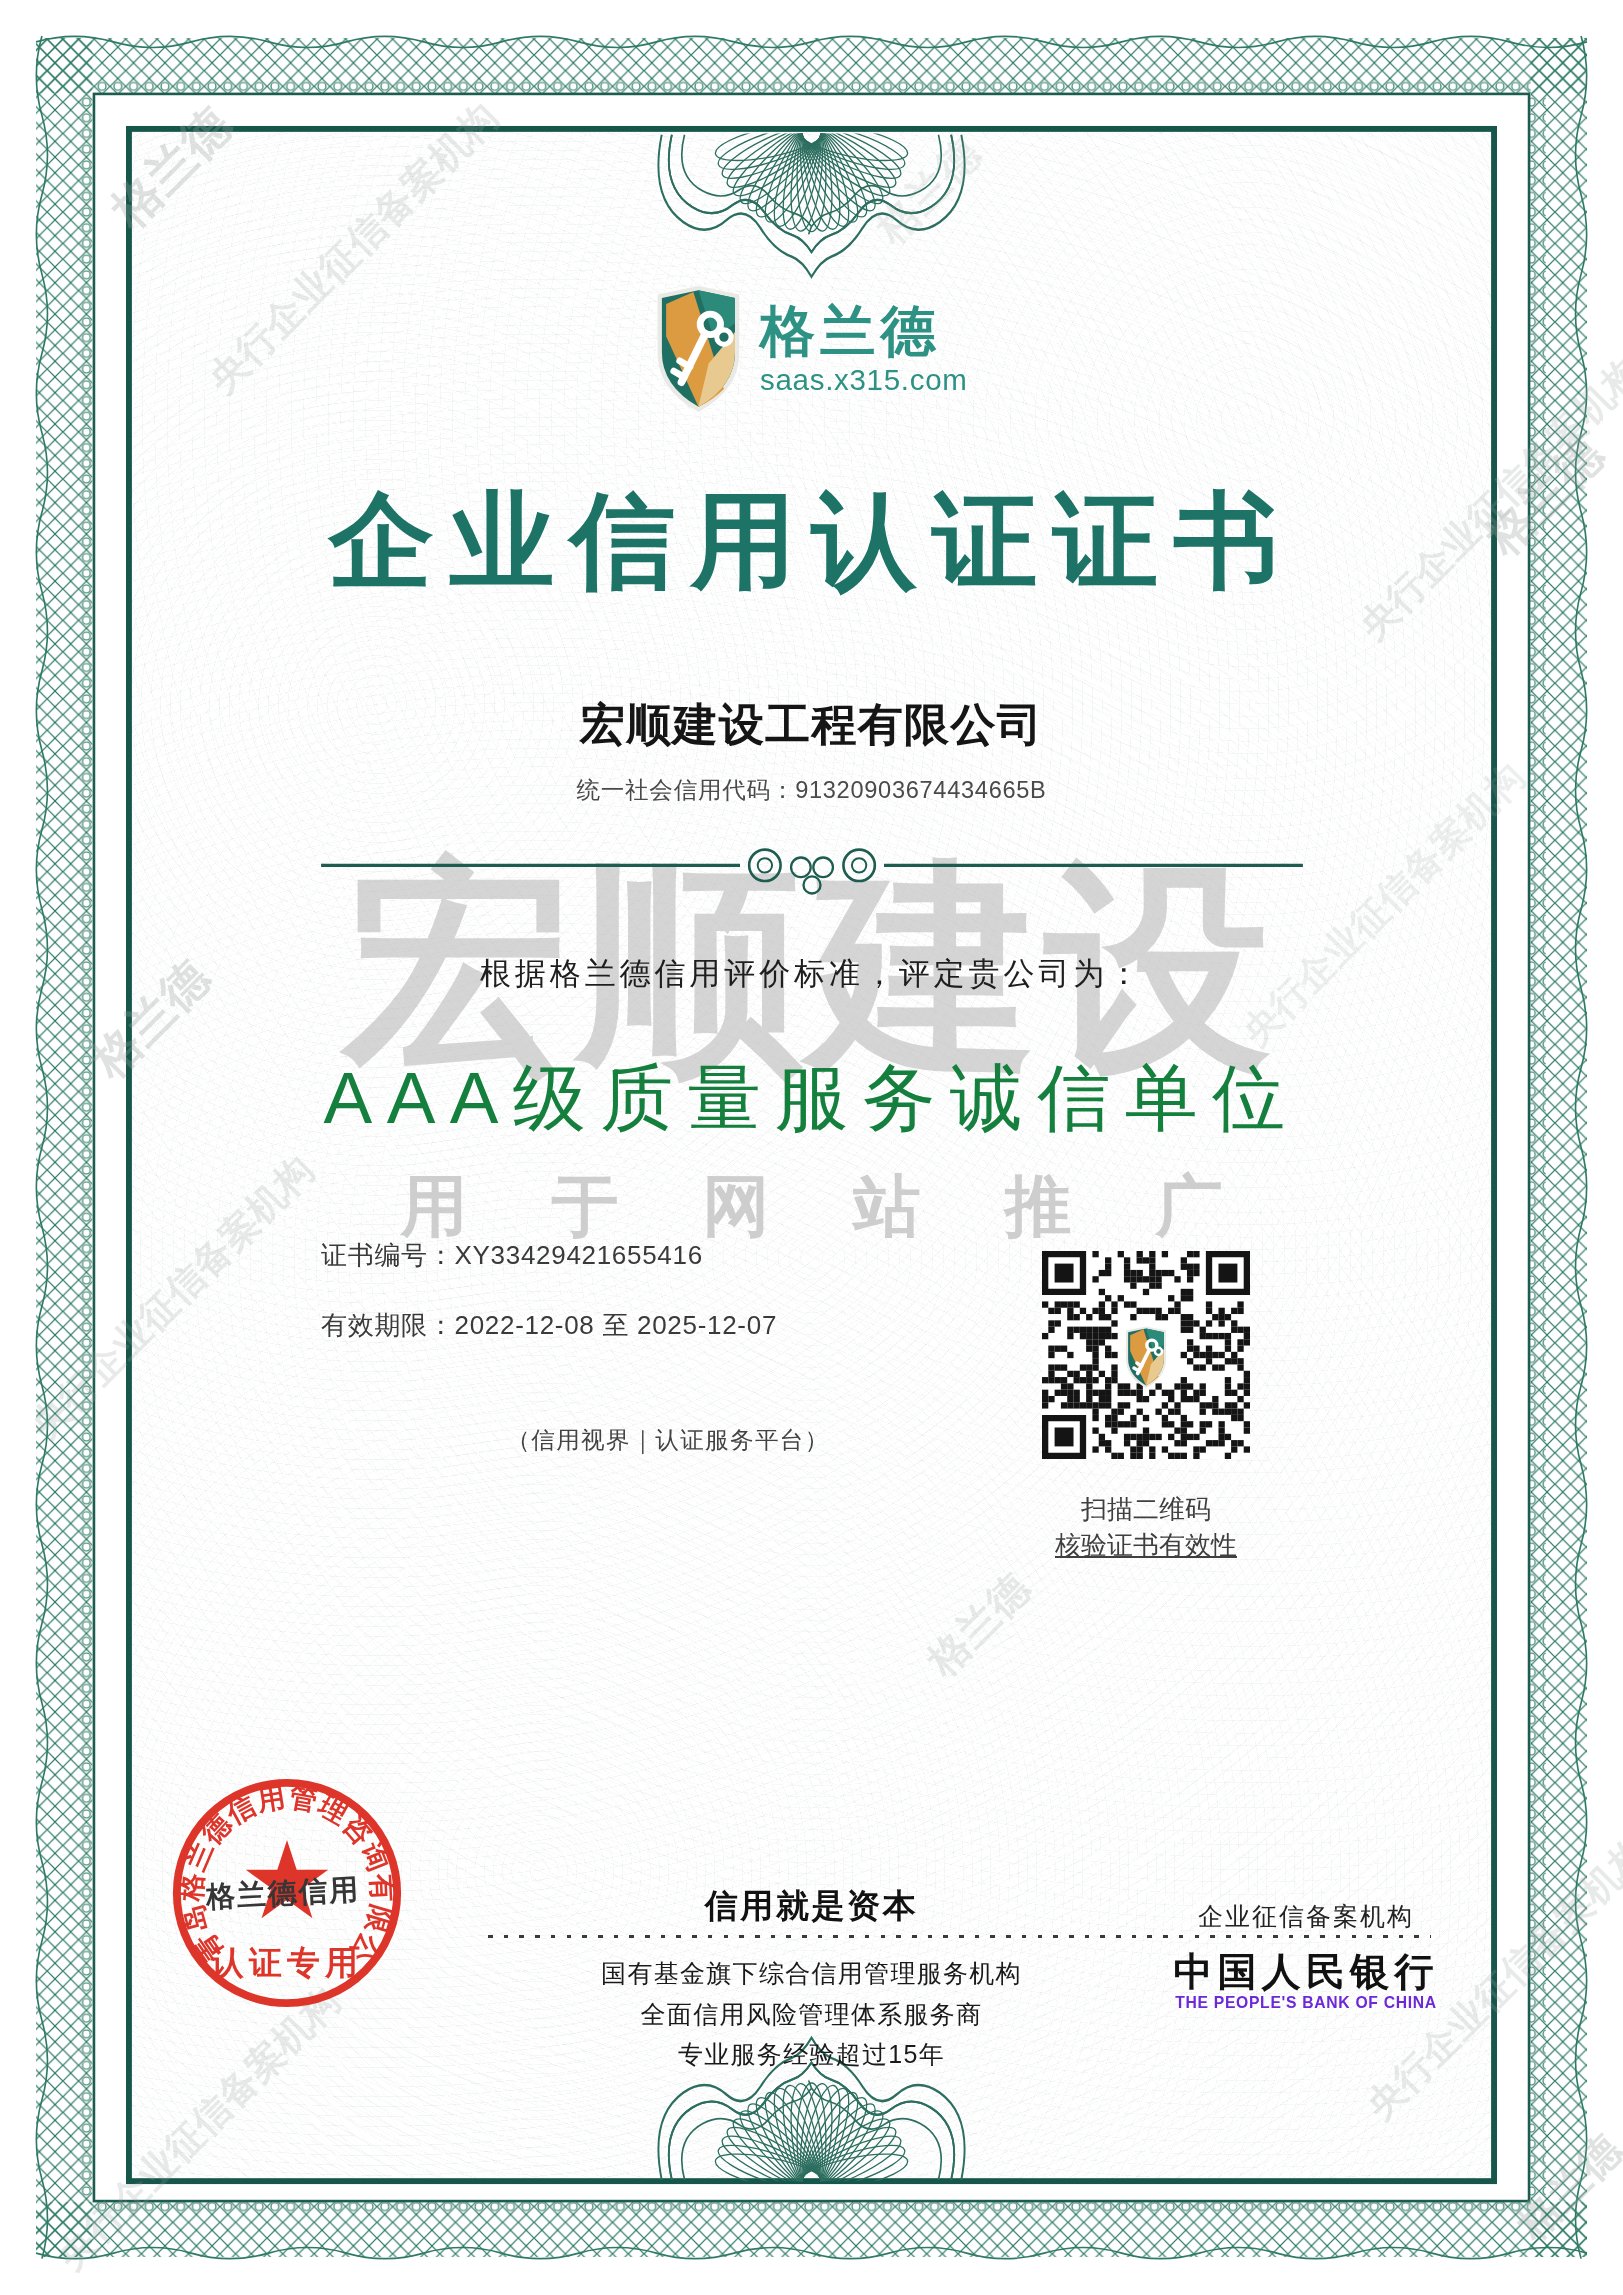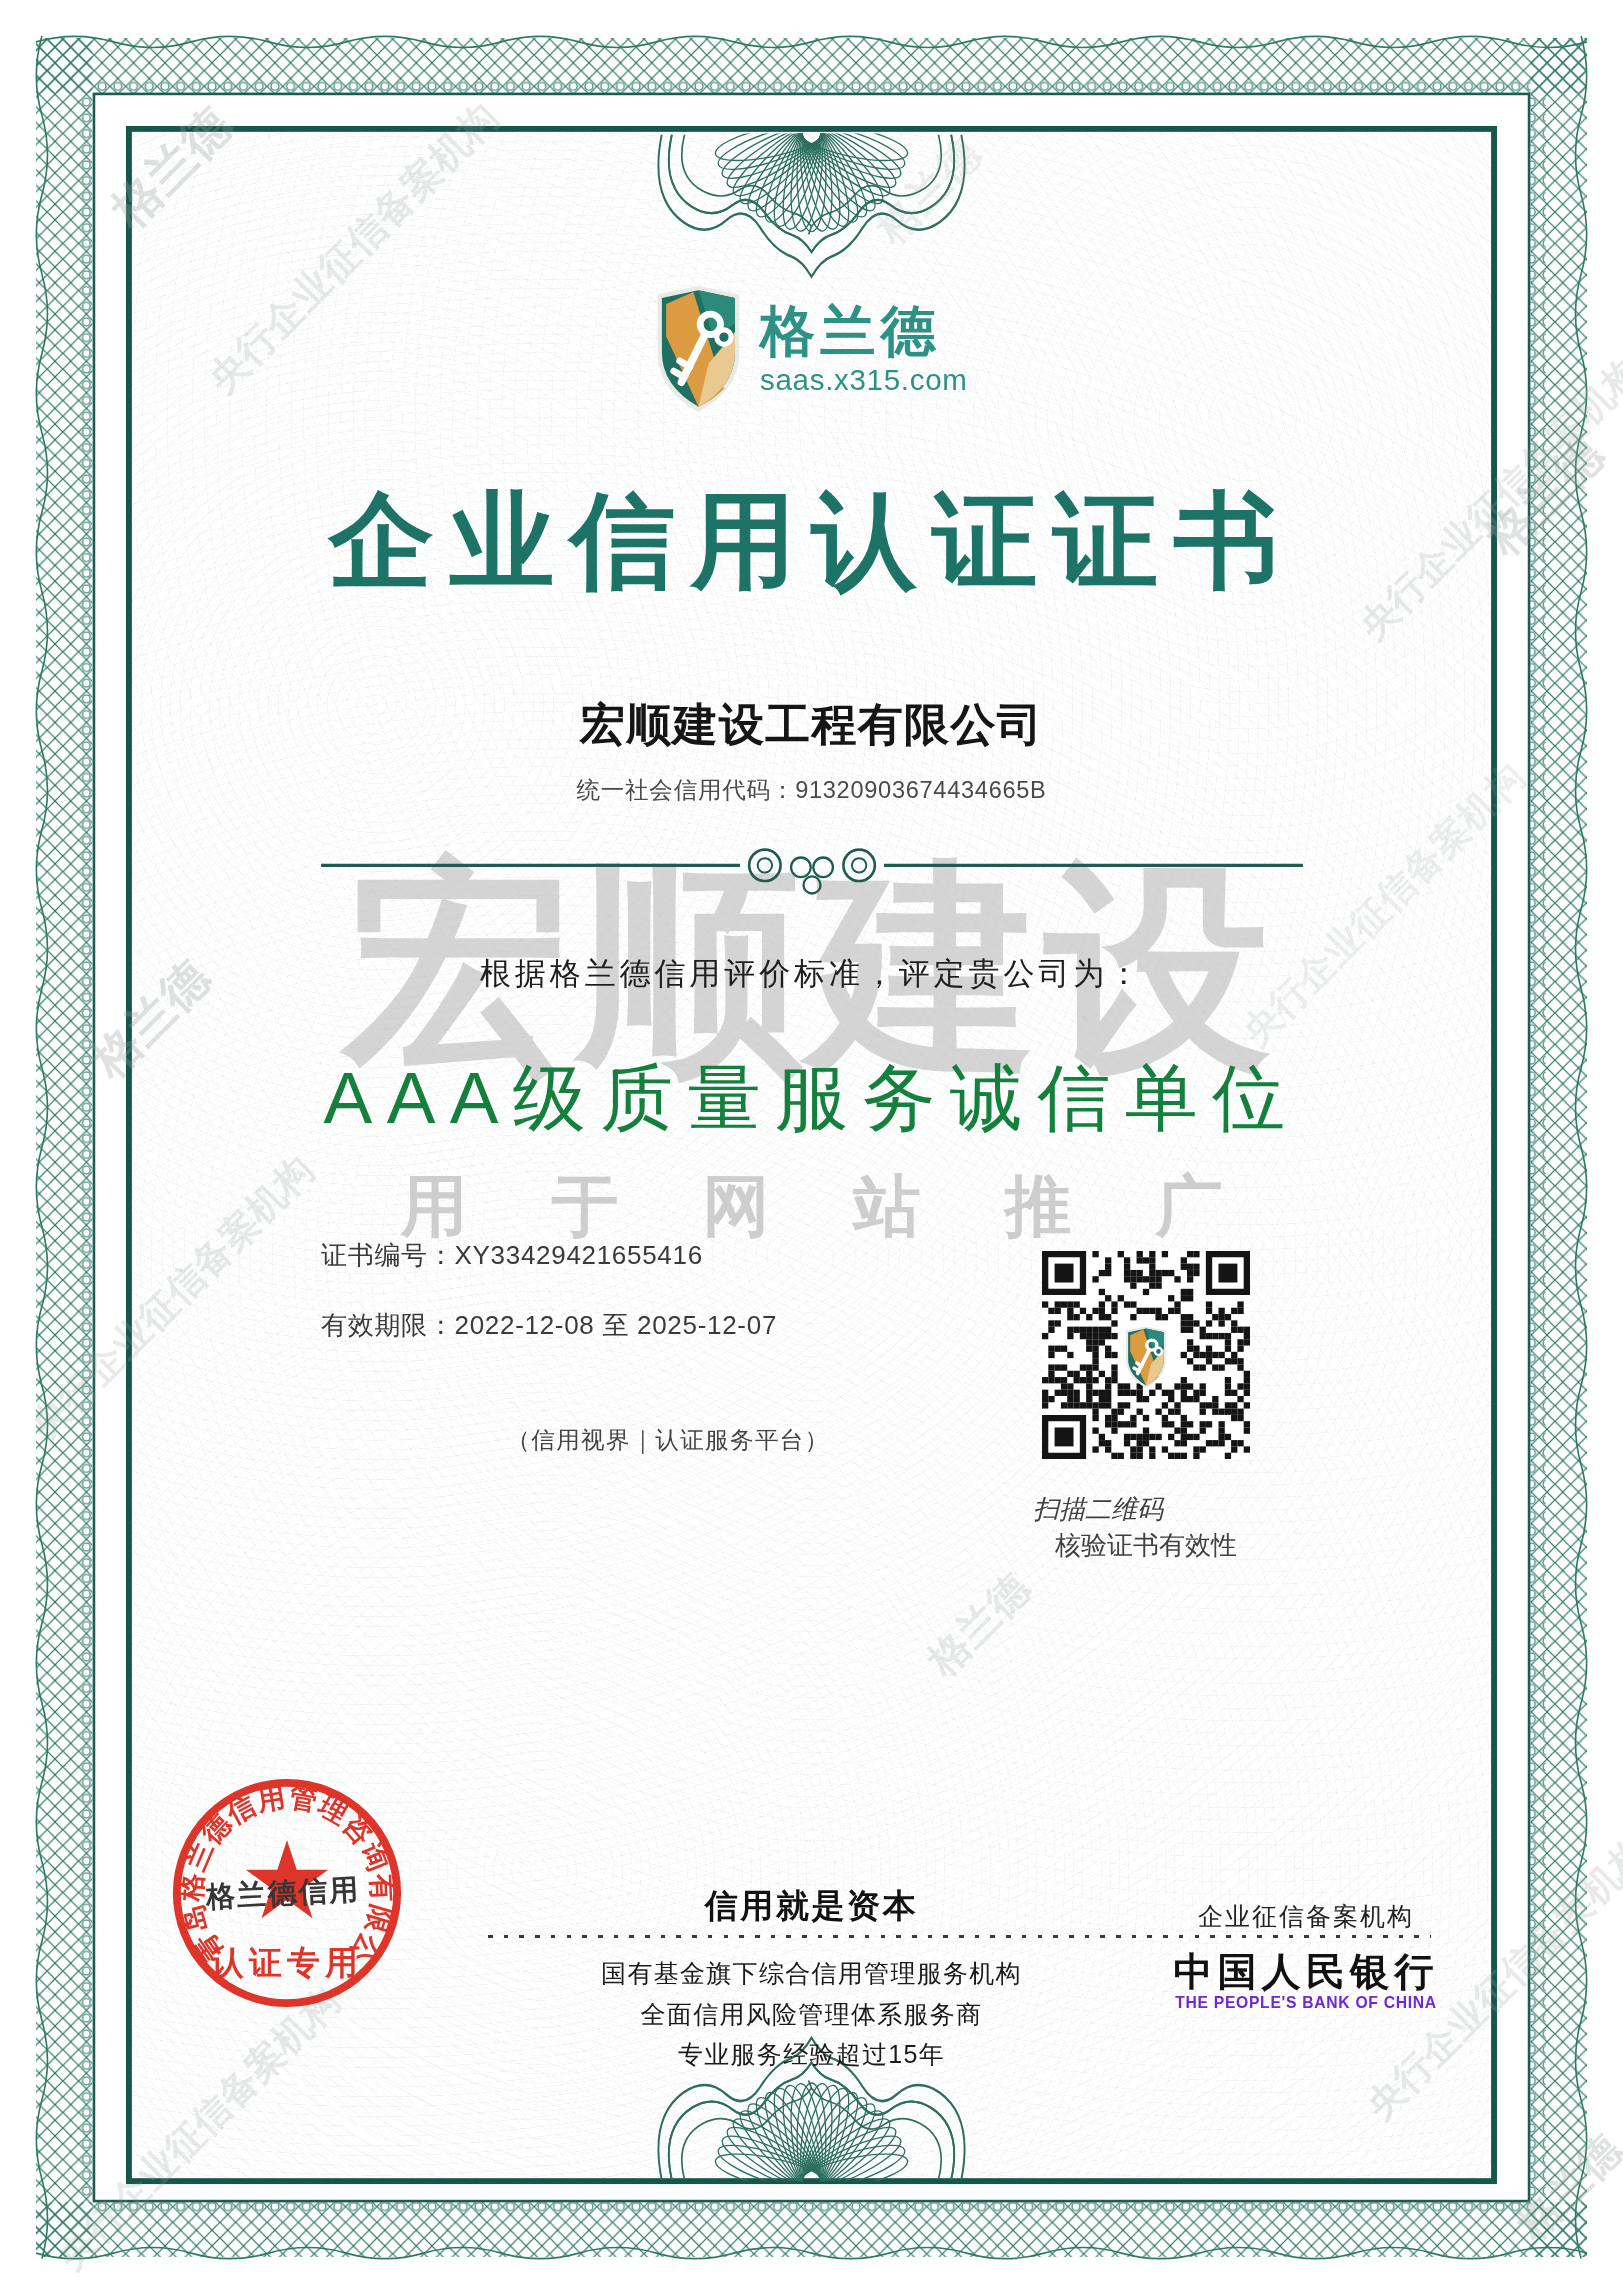--- a/index.html
+++ b/index.html
@@ -63,22 +63,22 @@
   .divider-svg{left:321px;top:830px;z-index:3;}
 
   .rating-intro{top:953px;font-size:31px;color:#1e1e1e;letter-spacing:3.9px;z-index:4;white-space:nowrap;}
   .rating-grade{top:1050px;font-size:73px;font-weight:400;color:#15803d;letter-spacing:14.4px;z-index:4;white-space:nowrap;}
 
   .details{left:321px;top:1238px;z-index:4;}
   .detail-line{font-size:26px;color:#3a3a3a;margin-bottom:35px;letter-spacing:0.7px;white-space:nowrap;}
   .platform-note{left:321px;top:1424px;width:694px;text-align:center;font-size:23.6px;color:#434343;z-index:4;letter-spacing:1.3px;}
 
   .qr-box{left:1042px;top:1251px;z-index:4;}
-  .qr-cap1{left:994px;top:1492px;width:208px;text-align:center;font-size:26px;color:#3f3f3f;z-index:4;font-style:italic;}
-  .qr-cap2{left:1042px;top:1528px;width:208px;text-align:center;font-size:26px;color:#3f3f3f;z-index:4;}
+  .qr-cap1{left:1042px;top:1492px;width:208px;text-align:center;font-size:26px;color:#3f3f3f;z-index:4;}
+  .qr-cap2{left:1042px;top:1528px;width:208px;text-align:center;font-size:26px;color:#3f3f3f;z-index:4;text-decoration:underline;}
 
   .seal-svg{left:167px;top:1773px;z-index:5;opacity:.95;}
 
   .slogan{top:1884px;font-size:33px;font-weight:800;color:#111;letter-spacing:2.6px;z-index:4;white-space:nowrap;}
   .dotline{left:488px;top:1935px;width:943px;height:3.3px;z-index:4;
     background:repeating-linear-gradient(90deg,#3a3a3a 0 4.6px,transparent 4.6px 15.7px);}
   .foot-line{font-size:25px;color:#1a1a1a;letter-spacing:1.3px;z-index:4;white-space:nowrap;}
   .f1{top:1957px;} .f2{top:1998px;} .f3{top:2038px;}
 
   .right-col{z-index:4;white-space:nowrap;text-align:center;}

